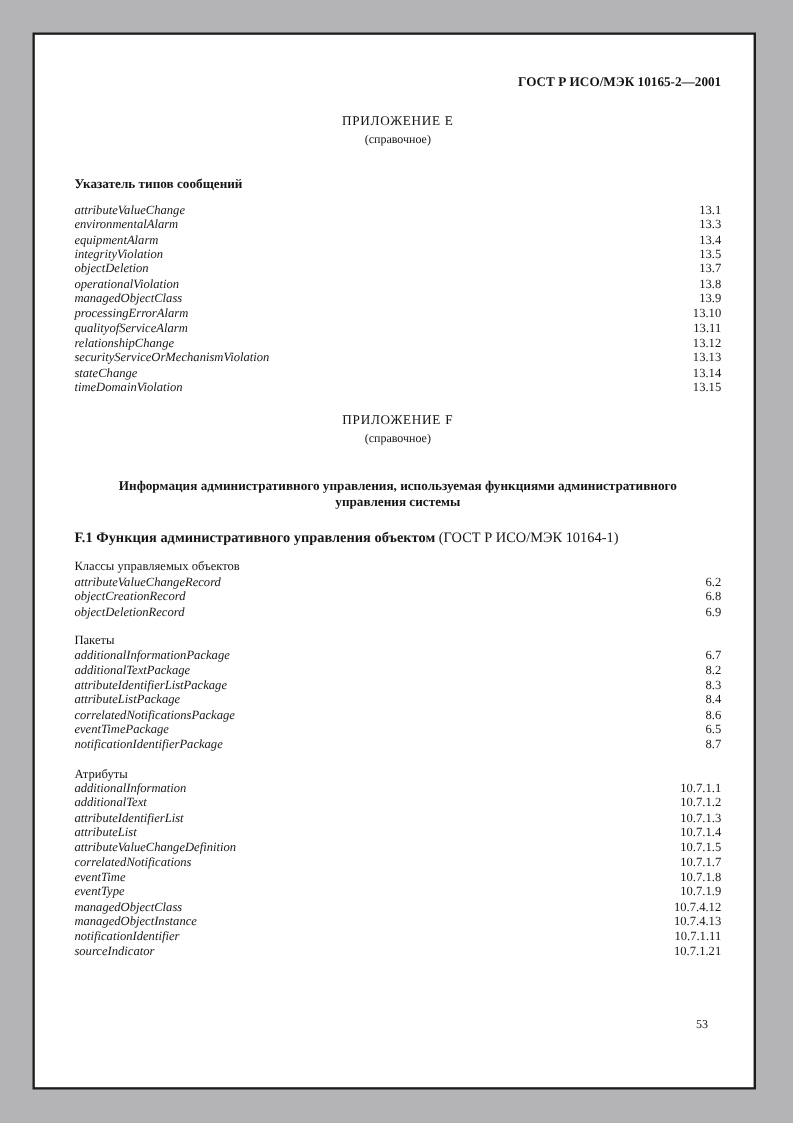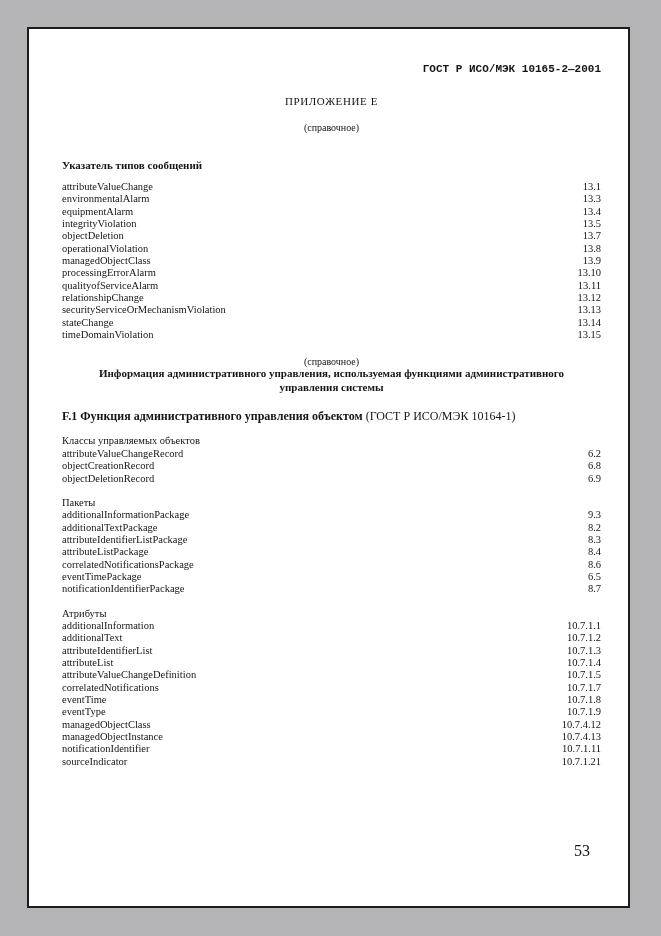--- a/index.html
+++ b/index.html
@@ -17,50 +17,50 @@
     width: 603px; height: 881px;
     background: #ffffff;
     border: 2px solid #1c1c1c;
     padding: 0 27px 0 33px;
   }
   .doc-header {
     margin-top: 34px;
     text-align: right;
     font-weight: bold;
     font-size: 11px;
-    font-family: Liberation Mono, monospace;
   }
   .app-title {
     margin-top: 20px;
     text-align: center;
     font-size: 11px;
     letter-spacing: 0.6px;
   }
   .app-kind {
-    margin-top: 15px;
+    margin-top: 4px;
     text-align: center;
     font-size: 10px;
   }
   .center-heading {
     margin-top: 26px;
     text-align: left;
     font-weight: bold;
     font-size: 11px;
   }
   .entries { margin-top: 10px; font-size: 10.5px; }
   .row {
     display: flex;
     justify-content: space-between;
     line-height: 12.35px;
     white-space: nowrap;
   }
-  .term { text-align: right; }
+  .term { text-align: right; font-style: italic; }
   .ref { text-align: right; }
   .appendix-f-title { margin-top: 14px; }
   .f-heading {
+    margin-top: 28px;
     text-align: center;
     font-weight: bold;
     font-size: 11px;
     line-height: 13.5px;
     max-width: 500px;
     margin-left: auto;
     margin-right: auto;
   }
   .f-section {
     margin-top: 16px;
@@ -69,21 +69,21 @@
     line-height: 13px;
   }
   .f-section .bold { font-weight: bold; }
   .group { margin-top: 12px; font-size: 10.5px; }
   .group-title { line-height: 12.35px; }
   .group .entries { margin-top: 0; }
   .page-number {
     position: absolute;
     right: 38px;
     bottom: 46px;
-    font-size: 16px;
+    font-size: 10px;
   }
 </style>
 </head>
 <body>
 
 <div class="page">
 
   <div class="doc-header">ГОСТ Р ИСО/МЭК 10165-2—2001</div>
 
   <div class="app-title">ПРИЛОЖЕНИЕ Е</div>
@@ -154,20 +154,21 @@
         <span class="term">stateChange</span>
         <span class="ref">13.14</span>
       </div>
 
       <div class="row">
         <span class="term">timeDomainViolation</span>
         <span class="ref">13.15</span>
       </div>
     </div>
 
+  <div class="app-title appendix-f-title">ПРИЛОЖЕНИЕ F</div>
   <div class="app-kind">(справочное)</div>
 
   <div class="f-heading">Информация административного управления, используемая функциями административного управления системы</div>
 
   <div class="f-section">
     <span class="bold">F.1 Функция административного управления объектом </span><span>(ГОСТ Р ИСО/МЭК 10164-1)</span>
   </div>
 
   <div class="group">
     <div class="group-title">Классы управляемых объектов</div>
@@ -189,21 +190,21 @@
         </div>
       </div>
   </div>
 
   <div class="group">
     <div class="group-title">Пакеты</div>
     <div class="entries">
 
         <div class="row">
           <span class="term">additionalInformationPackage</span>
-          <span class="ref">9.3</span>
+          <span class="ref">6.7</span>
         </div>
 
         <div class="row">
           <span class="term">additionalTextPackage</span>
           <span class="ref">8.2</span>
         </div>
 
         <div class="row">
           <span class="term">attributeIdentifierListPackage</span>
           <span class="ref">8.3</span>

